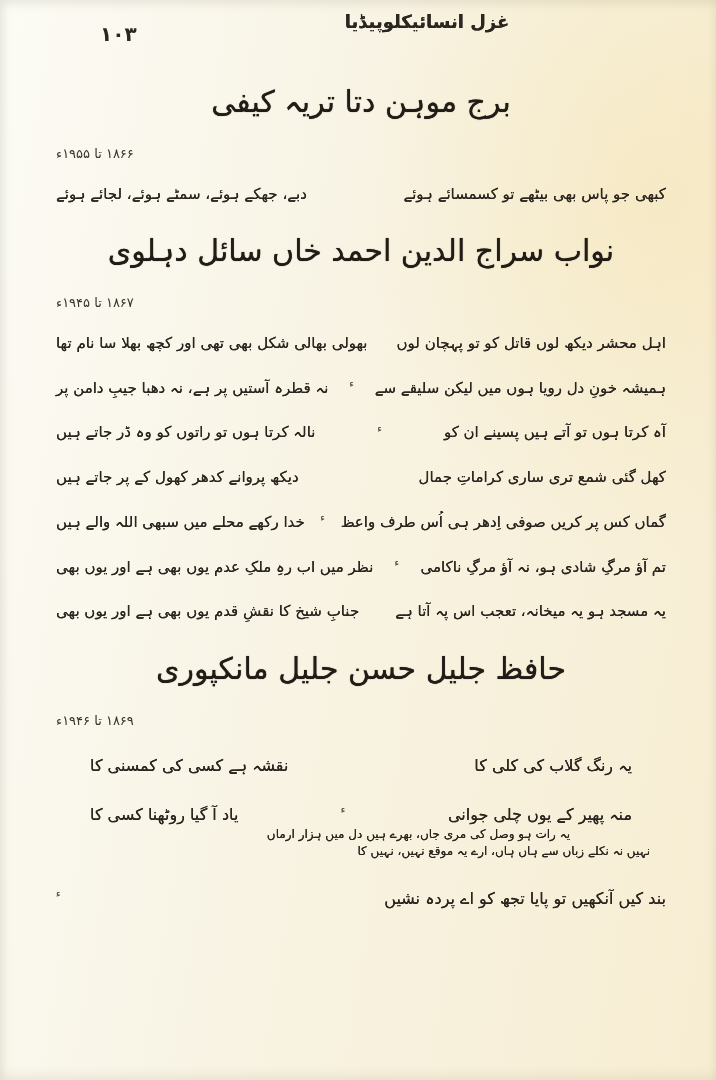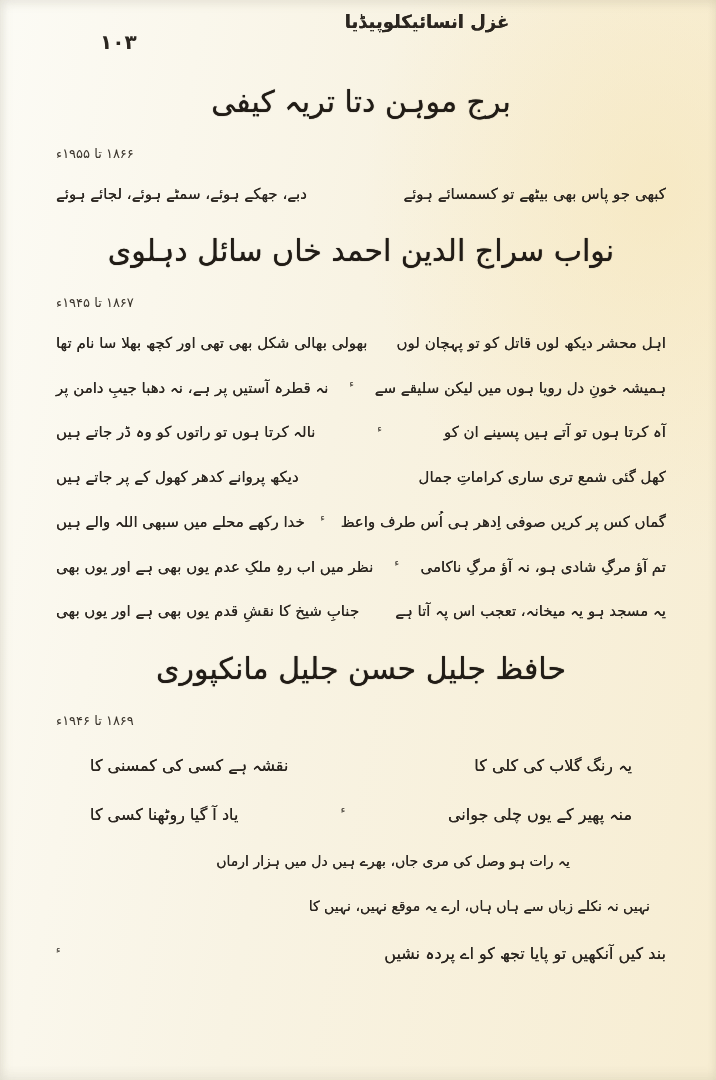--- a/index.html
+++ b/index.html
@@ -33,21 +33,20 @@
     letter-spacing: 0.5px;
     text-shadow: 0 0 0.6px #2b2620;
     white-space: nowrap;
   }
   .page-number {
     position: absolute;
     top: 22px;
     left: 44px;
     font-size: 20px;
     font-weight: bold;
-    margin-top: 8px;
   }
   .poet-section { margin-top: 26px; }
   .poet-section.first { margin-top: 24px; }
   .poet-name {
     text-align: center;
     font-size: 30px;
     font-weight: normal;
     line-height: 1.35;
     text-shadow: 0 0 0.8px #1e1a15;
     color: #211c16;
@@ -76,22 +75,21 @@
   .divider-mark {
     flex: 0 1 auto;
     align-self: center;
     font-size: 10px;
     opacity: 0.75;
     transform: translateY(-4px);
   }
   .poet-section .narrow { padding: 0 34px; }
   .full-line {
     display: block;
-    margin-top: 25px;
-    font-size: 14px;
+    font-size: 12px;
     line-height: 1.45;
     white-space: nowrap;
     text-align: right;
     text-shadow: 0 0 0.4px #2b2620;
   }
   .full-line.shift-left { padding-left: 20px; padding-right: 96px; }
   .full-line.shift-right { padding-right: 16px; }
   .s3 .verse { font-size: 16px; margin-top: 26px; }
 </style>
 </head>

